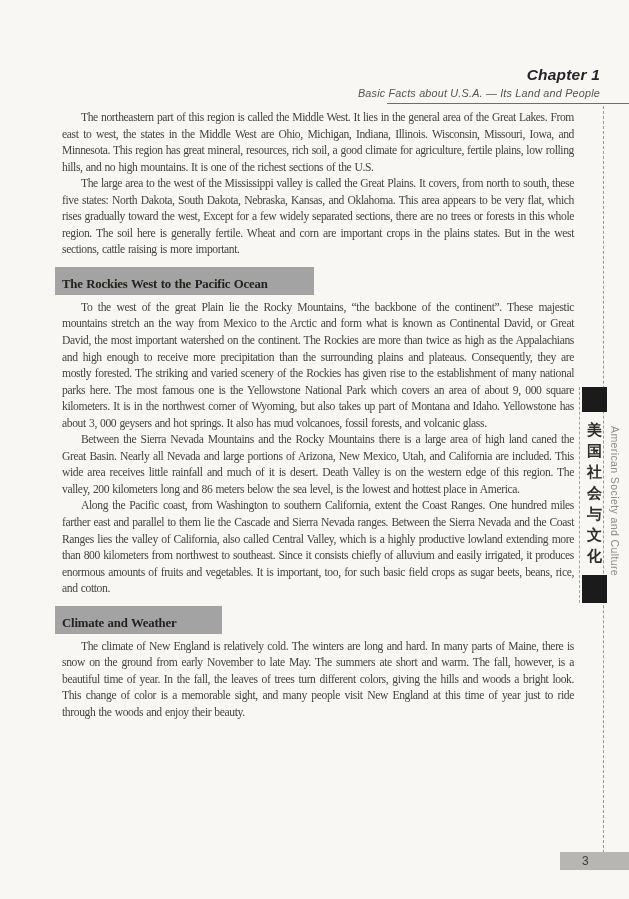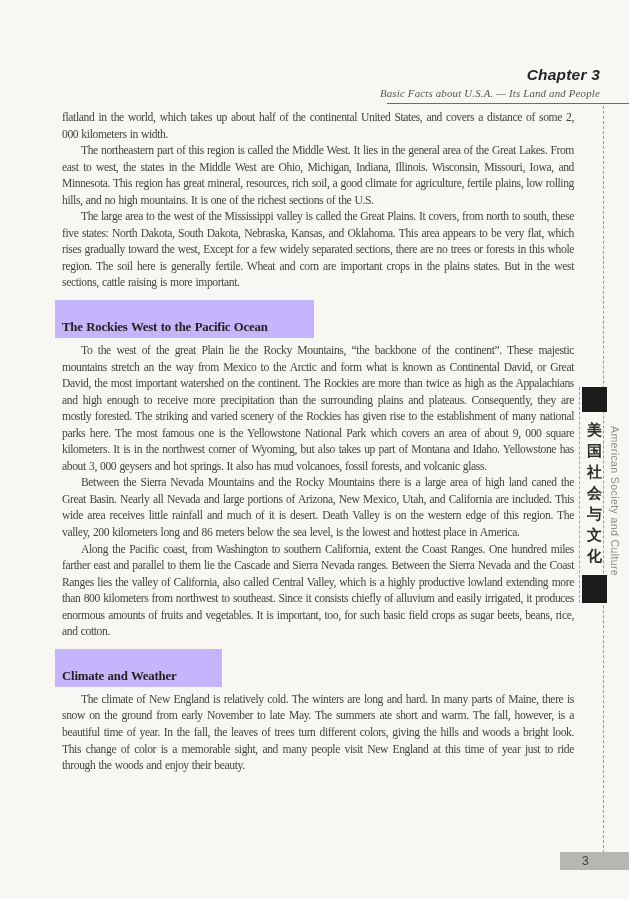--- a/index.html
+++ b/index.html
@@ -27,21 +27,21 @@
   }
   .chapter-title {
     font-family: "Liberation Sans", sans-serif;
     font-weight: bold;
     font-style: italic;
     font-size: 15.5px;
     color: #26262a;
     letter-spacing: 0.2px;
   }
   .chapter-subtitle {
-    font-family: Liberation Serif, serif;
+    font-family: Liberation Sans, sans-serif;
     font-style: italic;
     font-size: 10.8px;
     color: #55534f;
     margin-top: 3px;
     letter-spacing: 0.2px;
   }
   .header-rule {
     position: absolute;
     top: 103px;
     left: 387px;
@@ -68,23 +68,23 @@
   }
   .body-text p.noindent { text-indent: 0; }
   .body-text h2 {
     display: block;
     width: -moz-fit-content;
     width: fit-content;
     font-size: 12.8px;
     font-weight: bold;
     letter-spacing: -0.2px;
     color: #23221e;
-    background: #c4b5fd;
+    background: #a3a3a3;
     margin: 8px 0 5px -7px;
-    padding: 20px 46px 3px 7px;
+    padding: 10px 46px 3px 7px;
     line-height: 15px;
   }
 
   
   .dashed-line {
     position: absolute;
     left: 603px;
     top: 106px;
     height: 747px;
     width: 0;
@@ -147,27 +147,26 @@
     padding-left: 22px;
     box-sizing: border-box;
   }
 </style>
 </head>
 <body>
 
 <div class="page">
 
   <header class="page-header">
-    <div class="chapter-title">Chapter 3</div>
+    <div class="chapter-title">Chapter 1</div>
     <div class="chapter-subtitle">Basic Facts about U.S.A. — Its Land and People</div>
   </header>
   <div class="header-rule"></div>
 
   <main class="body-text">
-      <p class="noindent">flatland in the world, which takes up about half of the continental United States, and covers a distance of some 2, 000 kilometers in width.</p>
       <p>The northeastern part of this region is called the Middle West. It lies in the general area of the Great Lakes. From east to west, the states in the Middle West are Ohio, Michigan, Indiana, Illinois. Wisconsin, Missouri, Iowa, and Minnesota. This region has great mineral, resources, rich soil, a good climate for agriculture, fertile plains, low rolling hills, and no high mountains. It is one of the richest sections of the U.S.</p>
       <p>The large area to the west of the Mississippi valley is called the Great Plains. It covers, from north to south, these five states: North Dakota, South Dakota, Nebraska, Kansas, and Oklahoma. This area appears to be very flat, which rises gradually toward the west, Except for a few widely separated sections, there are no trees or forests in this whole region. The soil here is generally fertile. Wheat and corn are important crops in the plains states. But in the west sections, cattle raising is more important.</p>
       <h2>The Rockies West to the Pacific Ocean</h2>
       <p>To the west of the great Plain lie the Rocky Mountains, “the backbone of the continent”. These majestic mountains stretch an the way from Mexico to the Arctic and form what is known as Continental David, or Great David, the most important watershed on the continent. The Rockies are more than twice as high as the Appalachians and high enough to receive more precipitation than the surrounding plains and plateaus. Consequently, they are mostly forested. The striking and varied scenery of the Rockies has given rise to the establishment of many national parks here. The most famous one is the Yellowstone National Park which covers an area of about 9, 000 square kilometers. It is in the northwest corner of Wyoming, but also takes up part of Montana and Idaho. Yellowstone has about 3, 000 geysers and hot springs. It also has mud volcanoes, fossil forests, and volcanic glass.</p>
       <p>Between the Sierra Nevada Mountains and the Rocky Mountains there is a large area of high land caned the Great Basin. Nearly all Nevada and large portions of Arizona, New Mexico, Utah, and California are included. This wide area receives little rainfall and much of it is desert. Death Valley is on the western edge of this region. The valley, 200 kilometers long and 86 meters below the sea level, is the lowest and hottest place in America.</p>
       <p>Along the Pacific coast, from Washington to southern California, extent the Coast Ranges. One hundred miles farther east and parallel to them lie the Cascade and Sierra Nevada ranges. Between the Sierra Nevada and the Coast Ranges lies the valley of California, also called Central Valley, which is a highly productive lowland extending more than 800 kilometers from northwest to southeast. Since it consists chiefly of alluvium and easily irrigated, it produces enormous amounts of fruits and vegetables. It is important, too, for such basic field crops as sugar beets, beans, rice, and cotton.</p>
       <h2>Climate and Weather</h2>
       <p>The climate of New England is relatively cold. The winters are long and hard. In many parts of Maine, there is snow on the ground from early November to late May. The summers ate short and warm. The fall, however, is a beautiful time of year. In the fall, the leaves of trees turn different colors, giving the hills and woods a bright look. This change of color is a memorable sight, and many people visit New England at this time of year just to ride through the woods and enjoy their beauty.</p>
     </main>
 

